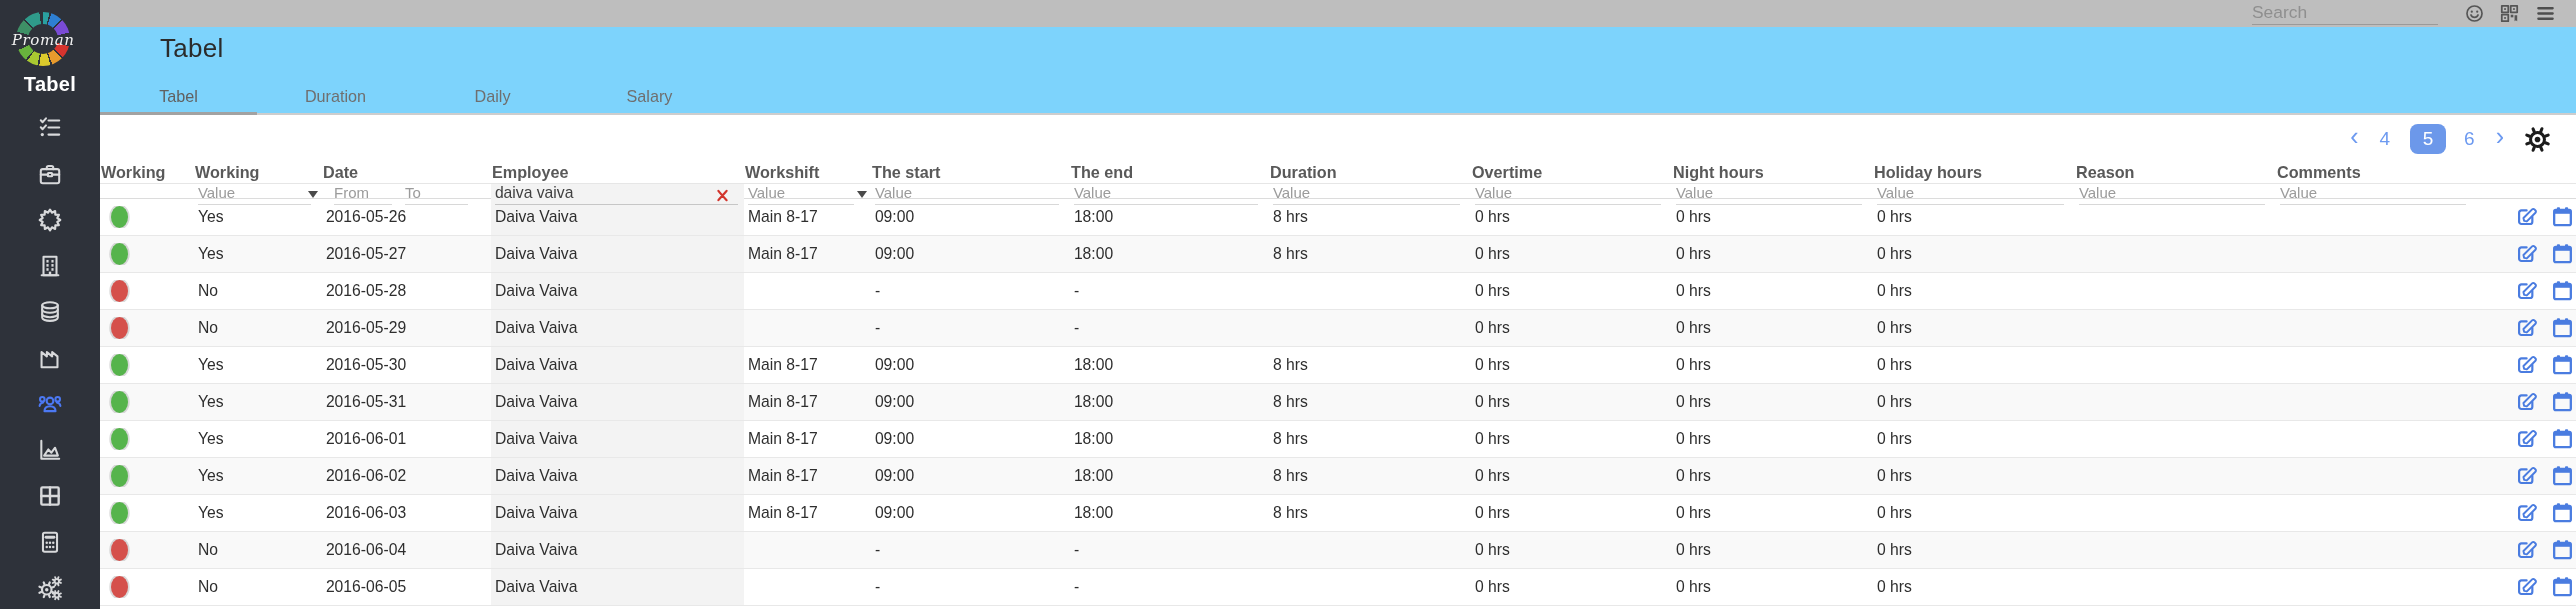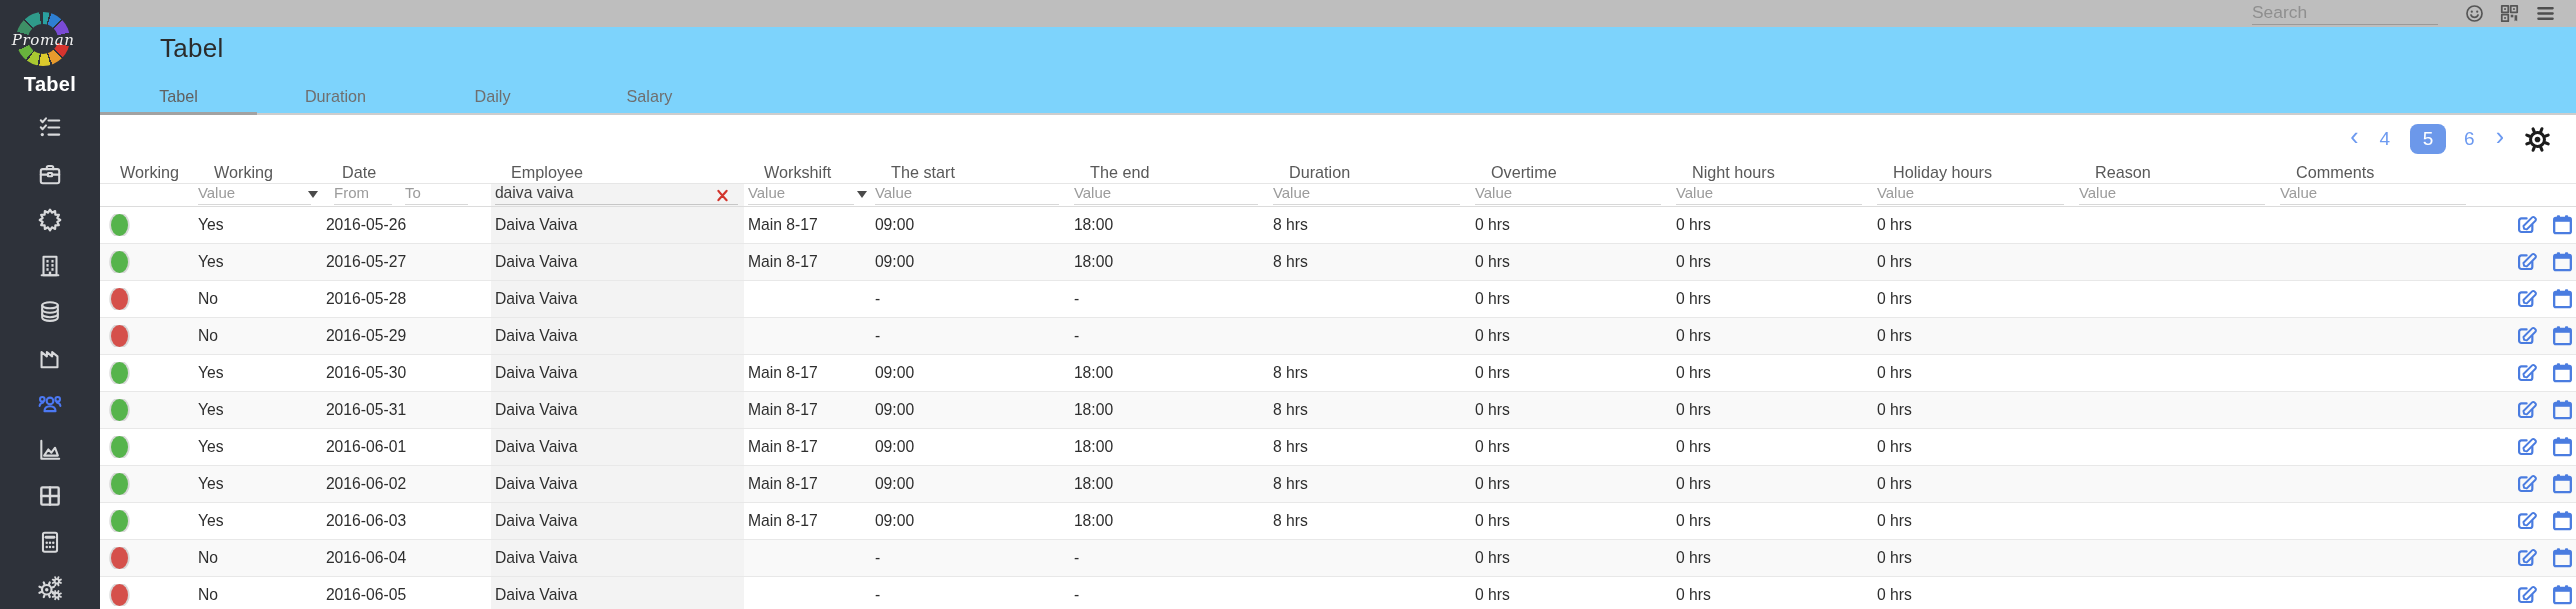--- a/index.html
+++ b/index.html
@@ -63,22 +63,22 @@
   .pg-num.p6 { margin-right: 21px; }
   .pg-cur { width: 36px; height: 30px; margin-right: 18px; background: #6c98ea; color: #ffffff; font-size: 19px;
     border-radius: 7.8px; display: flex; align-items: center; justify-content: center; cursor: pointer; }
   .pg-chev.next { margin-right: 20px; }
   .pg-gear { width: 27px; height: 27px; color: #1c1c1c; margin-right: 25px; cursor: pointer; }
   .pg-gear svg { width: 100%; height: 100%; display: block; }
 
   .grid { --cols: 94px 128px 169px 253px 127px 199px 199px 202px 201px 201px 202px 201px 201px 102px; }
   .trow { display: grid; grid-template-columns: var(--cols); align-items: center; }
   .header-row { height: 19.6px; }
-  .hcell { font-size: 16.2px; font-weight: 400; color: #595959; padding-left: 20px; white-space: nowrap; cursor: pointer; }
-  .filter-row { height: 24px; border-top: 1.1px solid #e6e6e6; border-bottom: 1.1px solid #dcdcdc; }
+  .hcell { font-size: 16.2px; font-weight: 700; color: #595959; padding-left: 1px; white-space: nowrap; cursor: pointer; }
+  .filter-row { height: 16px; border-top: 1.1px solid #e6e6e6; border-bottom: 1.1px solid #dcdcdc; }
   .fcell { position: relative; height: 100%; display: flex; align-items: center; }
   .fcell input { background: transparent; border: none; outline: none; border-bottom: 1.7px solid #d8d8d8;
     font-family: "Liberation Sans", sans-serif; font-size: 15px; color: #414141; padding: 0 0 2.8px 0; }
   .fcell input::placeholder { color: #9b9b9b; }
   .fi-working { width: 113px; margin-left: 3.9px; }
   .fi-from { width: 58px; margin-left: 12px; }
   .fi-to { width: 63px; margin-left: 13px; }
   .fi-emp { width: 243px; margin-left: 3.9px; border-bottom-color: #c6c6c6 !important; font-size: 15.7px !important; }
   .fi-workshift { width: 106px; margin-left: 3.9px; }
   .fi-val { width: calc(100% - 15px); margin-left: 3.9px; }

